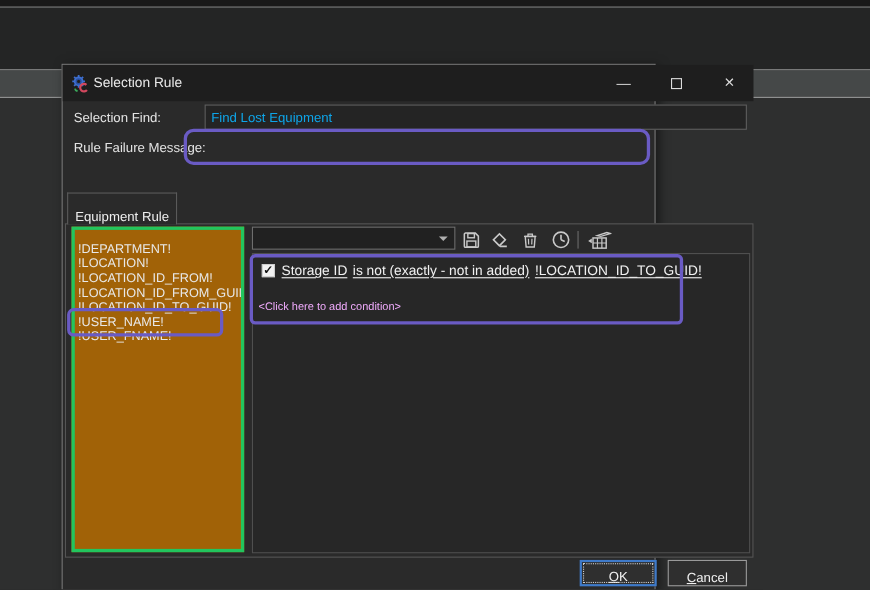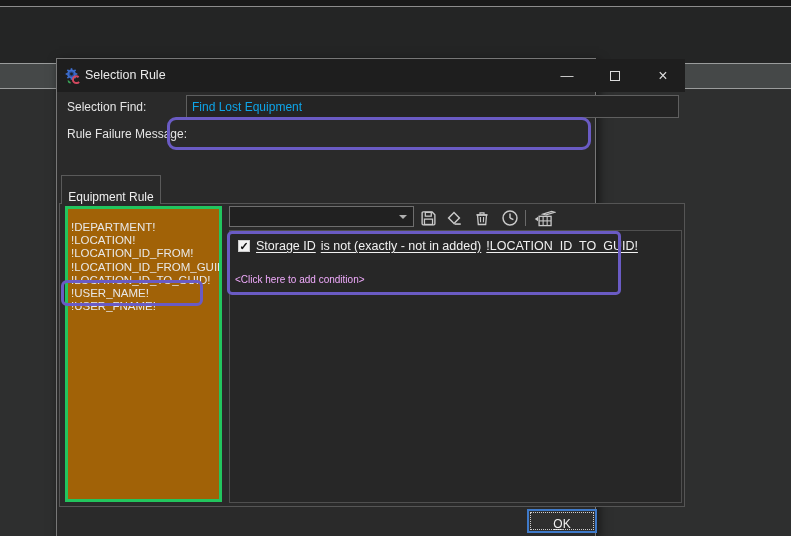--- a/index.html
+++ b/index.html
@@ -179,19 +179,22 @@
         <span class="cond-link">Storage ID</span>
         <span class="cond-link">is not (exactly - not in added)</span>
         <span class="cond-link">!LOCATION_ID_TO_GUID!</span>
       </div>
       <div class="cond-row2">&lt;Click here to add condition&gt;</div>
     </div>
 
     <div class="btn btn-ok">
       <span><span class="accel">O</span><span>K</span></span>
     </div>
+    <div class="btn btn-cancel">
+      <span><span class="accel">C</span><span>ancel</span></span>
+    </div>
 
     <div class="annot annot-msg"></div>
     <div class="annot annot-list"></div>
     <div class="annot annot-cond"></div>
 
   </div>
 </div>
 
 </body></html>

